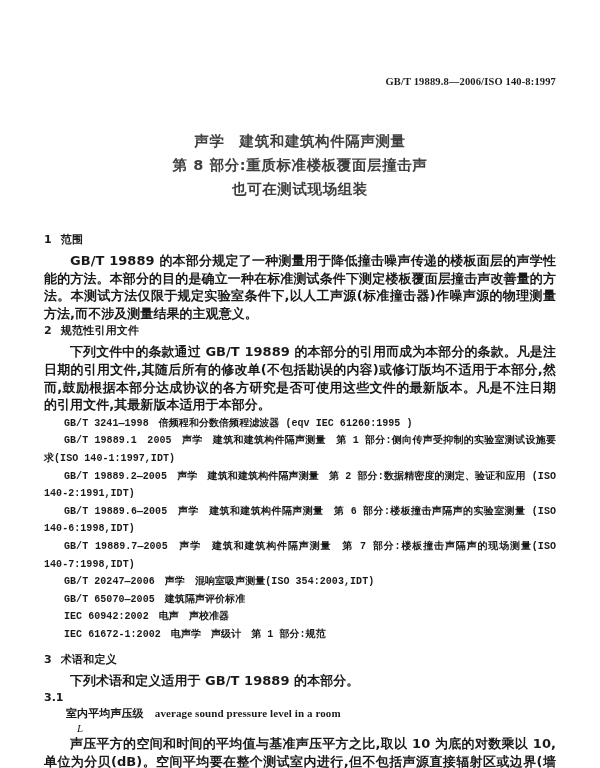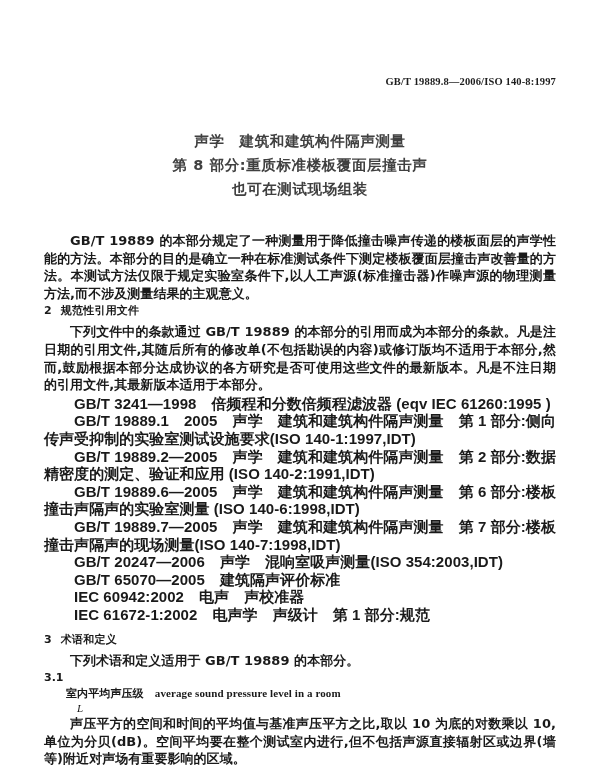--- a/index.html
+++ b/index.html
@@ -76,28 +76,28 @@
     line-height: 17.6px;
     text-align: justify;
     text-justify: inter-ideograph;
     margin: 0 0 1px 0;
     text-indent: 2em;
     letter-spacing: 0.05px;
     font-family: "DejaVu Sans", "Liberation Sans", sans-serif;
     font-weight: bold;
   }
   .ref-item {
-    font-size: 15px;
+    font-size: 10px;
     line-height: 17.6px;
     text-align: justify;
     text-justify: inter-ideograph;
     margin: 0;
     text-indent: 2em;
     letter-spacing: 0.05px;
-    font-family: Liberation Sans, sans-serif;
+    font-family: Liberation Mono, monospace;
     font-weight: bold;
   }
   .gap-after { margin-bottom: 9px; }
   .clause-num {
     font-size: 11px;
     font-weight: bold;
     margin: 0 0 2px 0;
     font-family: "DejaVu Sans", "Liberation Sans", sans-serif;
   }
   .term-line {
@@ -140,20 +140,21 @@
     <div class="doc-header">GB/T 19889.8—2006/ISO 140-8:1997</div>
 
     <div class="title-block">
       <div class="title-line">声学　建筑和建筑构件隔声测量</div>
       <div class="title-line">第 8 部分:重质标准楼板覆面层撞击声</div>
       <div class="title-line">也可在测试现场组装</div>
     </div>
 
     <div class="body-flow">
 
+      <div class="sec-head"><span class="num">1</span><span>范围</span></div>
       <p class="para">GB/T 19889 的本部分规定了一种测量用于降低撞击噪声传递的楼板面层的声学性能的方法。本部分的目的是确立一种在标准测试条件下测定楼板覆面层撞击声改善量的方法。本测试方法仅限于规定实验室条件下,以人工声源(标准撞击器)作噪声源的物理测量方法,而不涉及测量结果的主观意义。</p>
 
       <div class="sec-head"><span class="num">2</span><span>规范性引用文件</span></div>
       <p class="para">下列文件中的条款通过 GB/T 19889 的本部分的引用而成为本部分的条款。凡是注日期的引用文件,其随后所有的修改单(不包括勘误的内容)或修订版均不适用于本部分,然而,鼓励根据本部分达成协议的各方研究是否可使用这些文件的最新版本。凡是不注日期的引用文件,其最新版本适用于本部分。</p>
 
       <p class="ref-item">GB/T 3241—1998　倍频程和分数倍频程滤波器 (eqv IEC 61260:1995 )</p>
       <p class="ref-item">GB/T 19889.1　2005　声学　建筑和建筑构件隔声测量　第 1 部分:侧向传声受抑制的实验室测试设施要求(ISO 140-1:1997,IDT)</p>
       <p class="ref-item">GB/T 19889.2—2005　声学　建筑和建筑构件隔声测量　第 2 部分:数据精密度的测定、验证和应用 (ISO 140-2:1991,IDT)</p>
       <p class="ref-item">GB/T 19889.6—2005　声学　建筑和建筑构件隔声测量　第 6 部分:楼板撞击声隔声的实验室测量 (ISO 140-6:1998,IDT)</p>
       <p class="ref-item">GB/T 19889.7—2005　声学　建筑和建筑构件隔声测量　第 7 部分:楼板撞击声隔声的现场测量(ISO 140-7:1998,IDT)</p>

